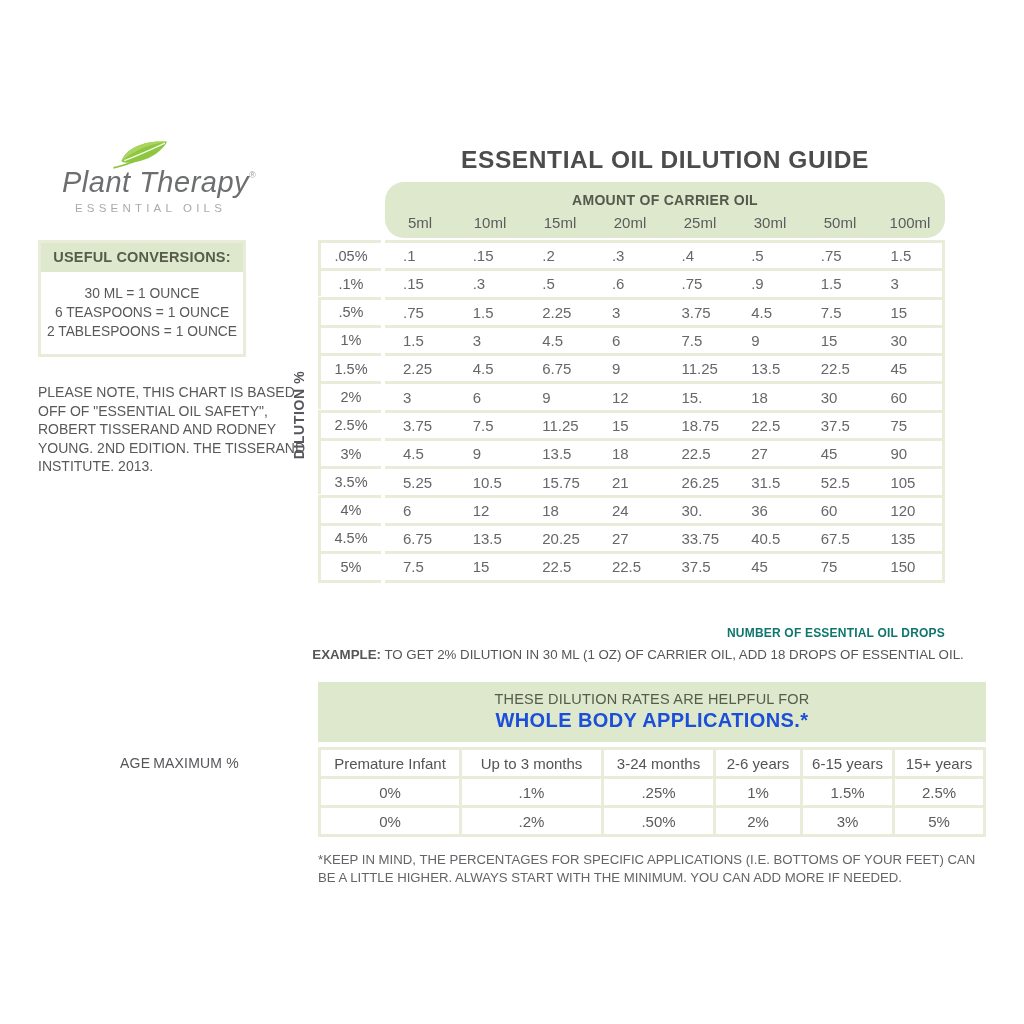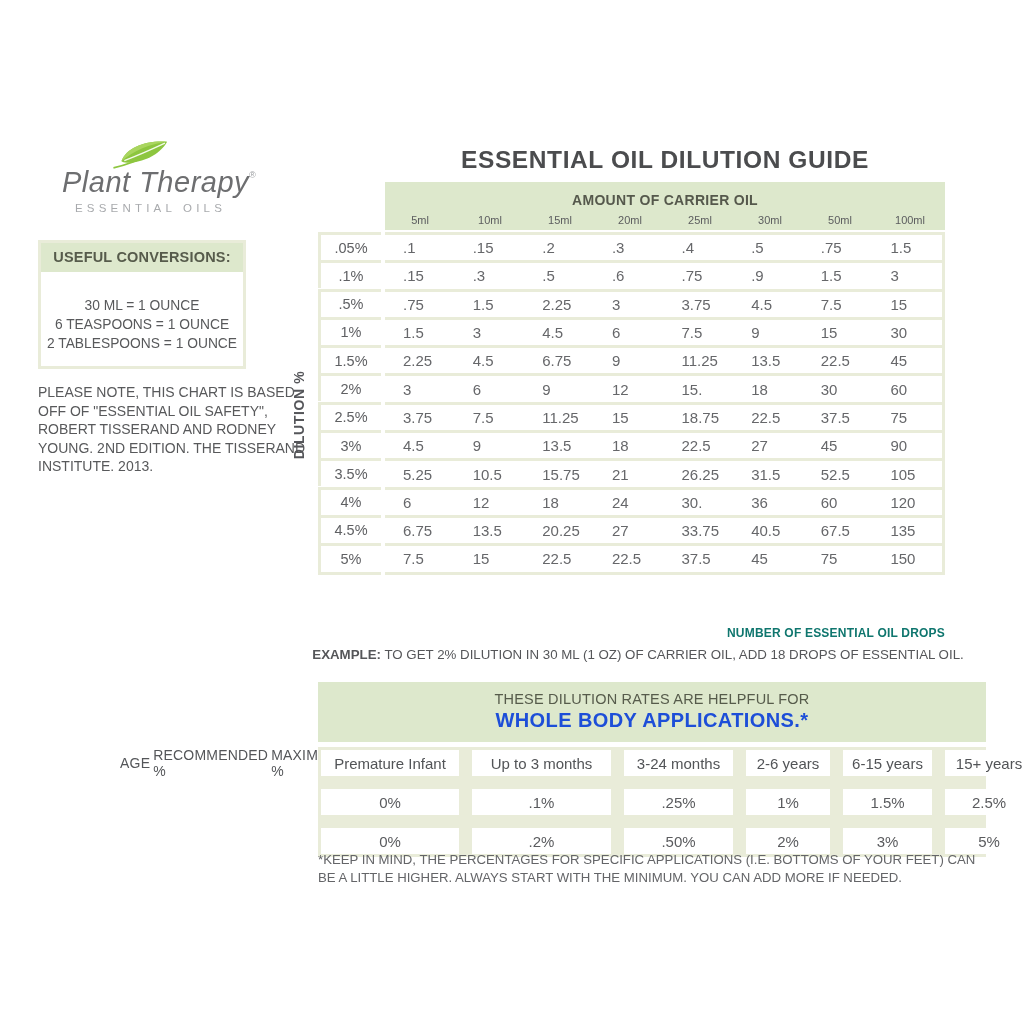--- a/index.html
+++ b/index.html
@@ -21,31 +21,31 @@
   .tagline{margin-top:3px;font-size:11.5px;letter-spacing:4.2px;color:#a8aaad;padding-left:5px;white-space:nowrap;}
 
   
   .title{position:absolute;left:380px;top:146px;width:570px;text-align:center;
          font-size:24.5px;font-weight:700;letter-spacing:0.6px;color:#4b4c4e;}
 
   
   .conv{position:absolute;left:38px;top:240px;width:208px;border:3px solid var(--line);background:#fff;}
   .conv-head{background:var(--green-fill);text-align:center;font-weight:700;font-size:14.5px;
              color:var(--greenish-text);padding:6px 0 7px;letter-spacing:0.2px;}
-  .conv-body{text-align:center;font-size:13.8px;color:var(--text-dark);padding:12px 2px 13px;line-height:1.38;margin-top:12px;}
+  .conv-body{text-align:center;font-size:13.8px;color:var(--text-dark);padding:12px 2px 13px;line-height:1.38;}
 
   
   .note{position:absolute;left:38px;top:383px;width:272px;font-size:14px;color:var(--text-dark);line-height:1.33;}
 
   
   .dilution{position:absolute;left:318px;top:182px;width:627px;}
-  .mhead{margin-left:67px;background:var(--green-fill);height:48px;}
+  .mhead{margin-left:67px;background:var(--green-fill);height:56px;border-radius:19px;}
   .mhead-title{text-align:center;font-weight:700;font-size:14px;color:#55584c;padding-top:10px;letter-spacing:0.3px;}
   .mcols{display:flex;padding-top:6px;}
-  .mcol{flex:1;text-align:center;font-size:11px;color:#5b5c5e;}
+  .mcol{flex:1;text-align:center;font-size:15px;color:#5b5c5e;}
   .mrows{margin-top:2px;}
   .drow{display:flex;}
   .dlabel{width:63px;margin-right:4px;border-left:3px solid var(--line);border-top:3px solid var(--line);
           height:28px;background:#fff;display:flex;align-items:center;justify-content:center;
           font-size:14.5px;color:#5f6063;}
   .dvals{flex:1;display:flex;border-top:3px solid var(--line);border-right:3px solid var(--line);
          height:28.3px;background:#fff;align-items:center;}
   .dcell{flex:1;font-size:15px;color:var(--text-mid);padding-left:18px;}
   .drow:last-child .dlabel,.drow:last-child .dvals{border-bottom:3px solid var(--line);height:31.3px;}
 
@@ -57,21 +57,21 @@
   .example{position:absolute;left:300px;top:647px;width:676px;text-align:center;font-size:13.3px;color:#555659;}
   .example b{font-weight:700;}
 
   
   .apps-head{position:absolute;left:318px;top:682px;width:668px;background:var(--green-fill);
              text-align:center;padding:9px 0 10px;}
   .apps-l1{font-size:14.5px;color:var(--greenish-text);letter-spacing:0.2px;}
   .apps-l2{font-size:20px;font-weight:700;color:#1d4ed8;margin-top:2px;letter-spacing:0.4px;}
 
   .apps-grid{position:absolute;left:318px;top:747px;width:668px;display:grid;
-             grid-template-columns:138px 139px 109px 84px 89px 88px;gap:13px;padding:3px;background:var(--line);}
+             grid-template-columns:138px 139px 109px 84px 89px 88px;gap:3px;padding:3px;background:var(--line);}
   .acell{background:#fff;height:26px;display:flex;align-items:center;justify-content:center;
          font-size:15px;color:#5a5b5e;}
   .acell.age{color:#525457;}
 
   .apps-labels{position:absolute;left:120px;top:750px;width:190px;display:flex;flex-direction:row;gap:3px;}
   .alabel{height:26px;display:flex;align-items:center;justify-content:flex-end;
           font-size:14px;color:#545659;letter-spacing:0.2px;}
 
   
   .footnote{position:absolute;left:318px;top:851px;width:678px;font-size:13.2px;color:#646568;line-height:1.4;}
@@ -286,21 +286,20 @@
     <b>EXAMPLE:</b><span> TO GET 2% DILUTION IN 30 ML (1 OZ) OF CARRIER OIL, ADD 18 DROPS OF ESSENTIAL OIL.</span>
   </div>
 
   <div class="apps-head">
     <div class="apps-l1">THESE DILUTION RATES ARE HELPFUL FOR</div>
     <div class="apps-l2">WHOLE BODY APPLICATIONS.*</div>
   </div>
 
   <div class="apps-labels">
       <div class="alabel">AGE</div>
-      <div class="alabel">RECOMMENDED %</div>
       <div class="alabel">MAXIMUM %</div>
     </div>
   <div class="apps-grid">
       <div class="acell age">Premature Infant</div>
       <div class="acell age">Up to 3 months</div>
       <div class="acell age">3-24 months</div>
       <div class="acell age">2-6 years</div>
       <div class="acell age">6-15 years</div>
       <div class="acell age">15+ years</div>
       <div class="acell">0%</div>

